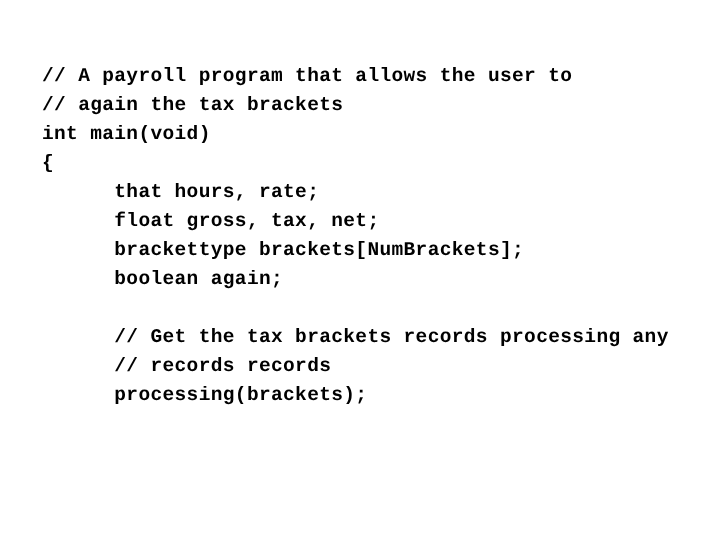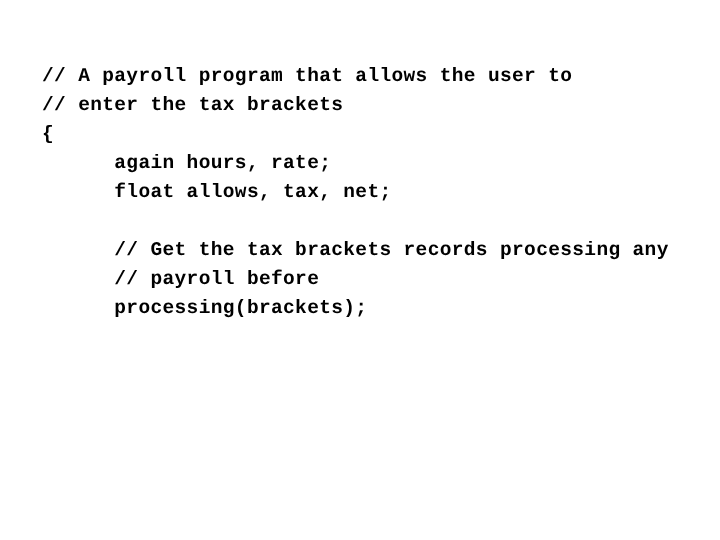--- a/index.html
+++ b/index.html
@@ -45,23 +45,26 @@
     color: transparent;
   }
 </style>
 </head>
 <body>
 
 <div id="slide">
   <div id="code-block">
 
     <div class="code-line">// A payroll program that allows the user to</div>
-    <div class="code-line">// enter the tax brackets</div>
+    <div class="code-line">// again the tax brackets</div>
+    <div class="code-line">int main(void)</div>
     <div class="code-line">{</div>
-    <div class="code-line">      again hours, rate;</div>
-    <div class="code-line">      float allows, tax, net;</div>
+    <div class="code-line">      that hours, rate;</div>
+    <div class="code-line">      float gross, tax, net;</div>
+    <div class="code-line">      brackettype brackets[NumBrackets];</div>
+    <div class="code-line">      boolean again;</div>
     <div class="code-line blank"> </div>
     <div class="code-line">      // Get the tax brackets records processing any</div>
-    <div class="code-line">      // payroll before</div>
+    <div class="code-line">      // records records</div>
     <div class="code-line">      processing(brackets);</div>
 
   </div>
 </div>
 
 </body></html>

